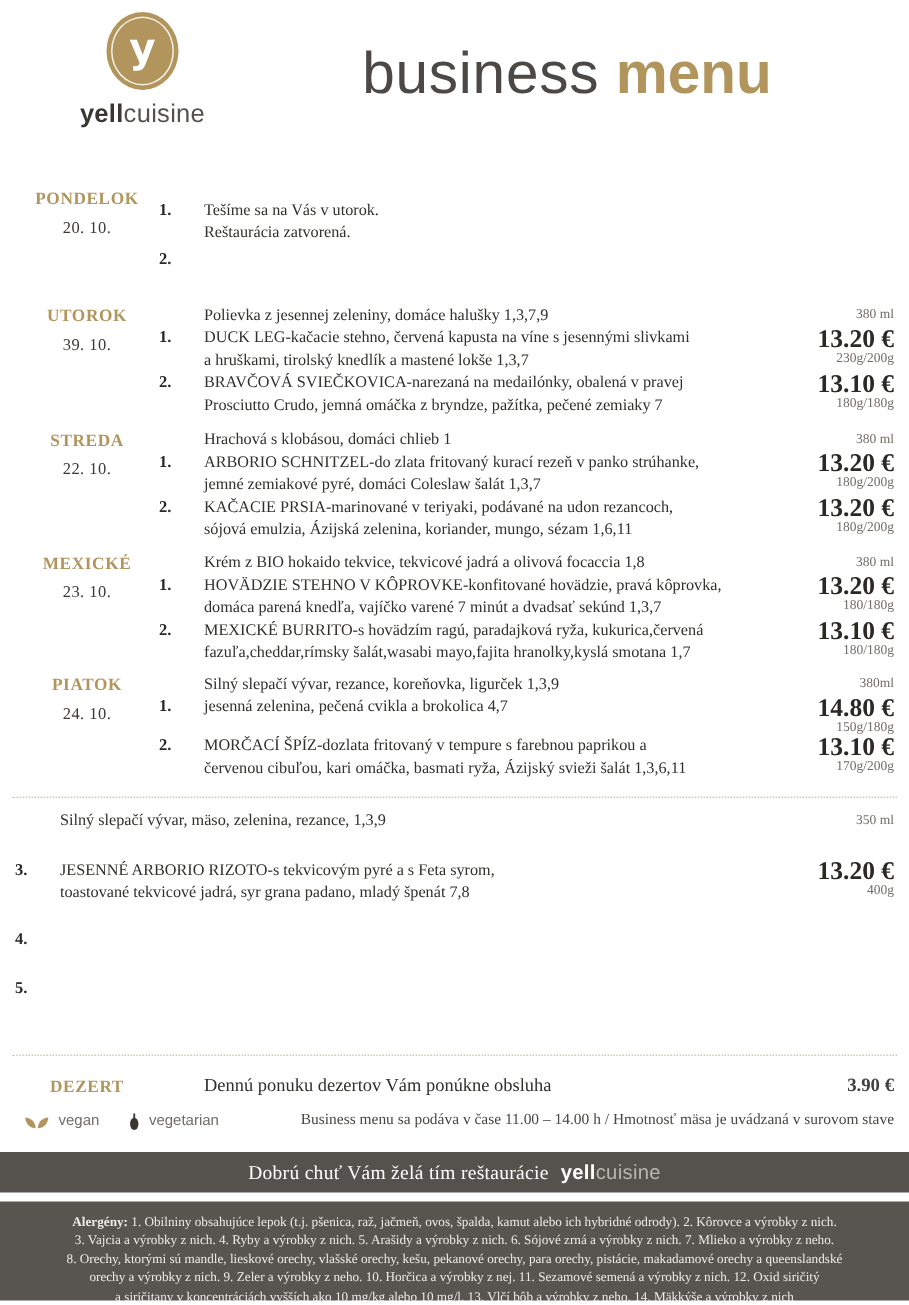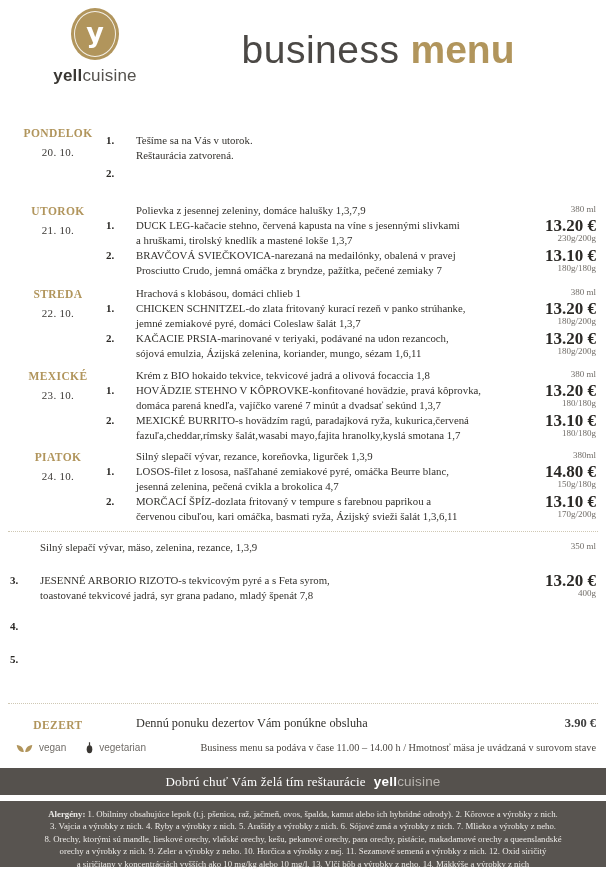--- a/index.html
+++ b/index.html
@@ -38,21 +38,21 @@
   .dotted-sep{position:absolute;left:8px;right:8px;border-top:1px dotted #cfc8b4;height:0;}
   .sep1{top:531px}.sep2{top:703px}
 
   
   .dessert{position:absolute;top:716px;left:10px;right:10px;display:flex;}
   .dessert .day-col{padding-top:1px;}
   .dessert-text{flex:1;margin-left:30px;font-size:12.3px;color:#32302c;}
   .dessert-price{width:92px;text-align:right;font-size:12.5px;font-weight:bold;color:#404040;}
 
   
-  .legend-row{position:absolute;top:741px;left:16px;right:10px;display:flex;align-items:center;}
+  .legend-row{position:absolute;top:741px;left:16px;right:10px;display:flex;}
   .legend{display:flex;align-items:center;gap:6px;font-family:"Liberation Sans",sans-serif;
           font-size:10px;color:#716d68;}
   .legend .gap{width:8px;}
   .serving-note{flex:1;text-align:right;font-size:10.3px;color:#4a4641;}
 
   
   .footer-bar{position:absolute;top:768px;left:0;right:0;height:27px;background:#55514d;
               display:flex;align-items:center;justify-content:center;color:#fff;font-size:13px;letter-spacing:.2px;}
   .footer-brand{font-family:"Liberation Sans",sans-serif;font-size:13.5px;margin-left:8px;color:#b9b5b0;}
   .footer-brand b{color:#ffffff;}
@@ -100,21 +100,21 @@
           <div class="menu-row" style="margin-top: 3px;">
             <div class="num-col">2.</div>
             <div class="text-col"></div>
             <div class="price-col"></div>
           </div>
         </div>
       </section>
       <section class="day-section s1">
         <div class="day-col">
           <div class="day-name">UTOROK</div>
-          <div class="day-date">21. 10.</div>
+          <div class="day-date">39. 10.</div>
         </div>
         <div class="day-content">
           <div class="menu-row">
             <div class="num-col"></div>
             <div class="text-col">
               <div>Polievka z jesennej zeleniny, domáce halušky 1,3,7,9</div>
             </div>
             <div class="price-col">
               <div class="portion-size">380 ml</div>
             </div>
@@ -154,21 +154,21 @@
             <div class="text-col">
               <div>Hrachová s klobásou, domáci chlieb 1</div>
             </div>
             <div class="price-col">
               <div class="portion-size">380 ml</div>
             </div>
           </div>
           <div class="menu-row">
             <div class="num-col">1.</div>
             <div class="text-col">
-              <div>CHICKEN SCHNITZEL-do zlata fritovaný kurací rezeň v panko strúhanke,</div>
+              <div>ARBORIO SCHNITZEL-do zlata fritovaný kurací rezeň v panko strúhanke,</div>
               <div>jemné zemiakové pyré, domáci Coleslaw šalát 1,3,7</div>
             </div>
             <div class="price-col">
               <div class="item-price">13.20 €</div>
               <div class="item-weight">180g/200g</div>
             </div>
           </div>
           <div class="menu-row">
             <div class="num-col">2.</div>
             <div class="text-col">
@@ -232,21 +232,20 @@
             <div class="text-col">
               <div>Silný slepačí vývar, rezance, koreňovka, ligurček 1,3,9</div>
             </div>
             <div class="price-col">
               <div class="portion-size">380ml</div>
             </div>
           </div>
           <div class="menu-row">
             <div class="num-col">1.</div>
             <div class="text-col">
-              <div>LOSOS-filet z lososa, našľahané zemiakové pyré, omáčka Beurre blanc,</div>
               <div>jesenná zelenina, pečená cvikla a brokolica 4,7</div>
             </div>
             <div class="price-col">
               <div class="item-price">14.80 €</div>
               <div class="item-weight">150g/180g</div>
             </div>
           </div>
           <div class="menu-row">
             <div class="num-col">2.</div>
             <div class="text-col">

